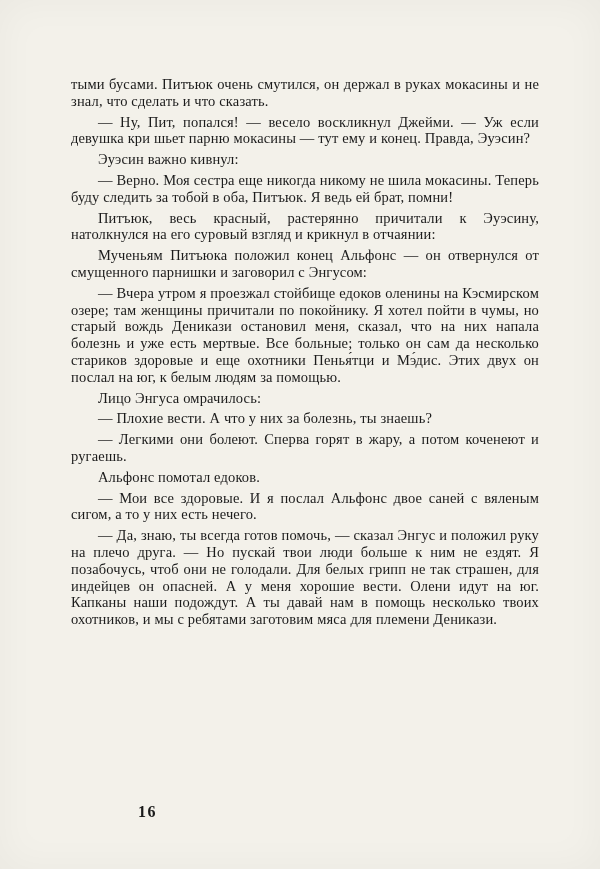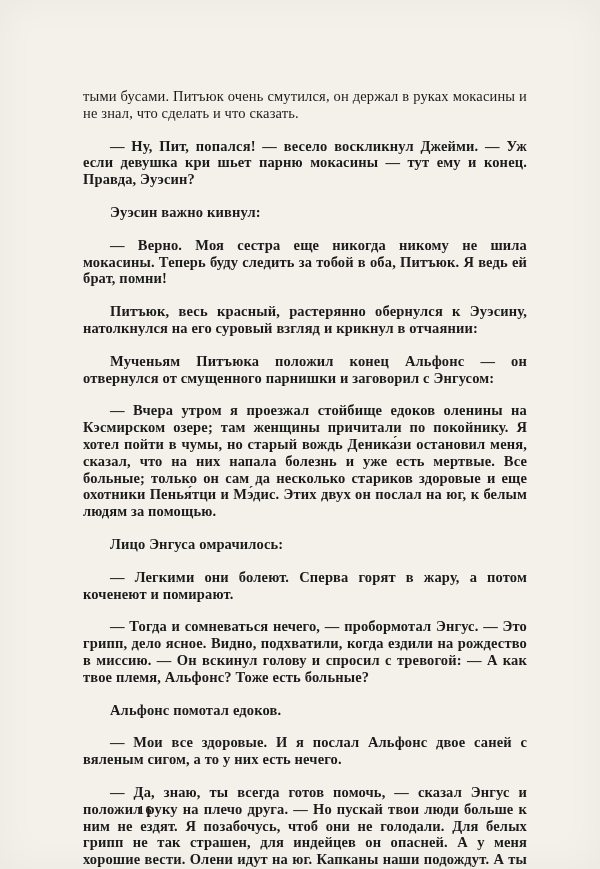--- a/index.html
+++ b/index.html
@@ -25,49 +25,48 @@
     position: absolute;
     left: 67px;
     top: 72px;
     width: 476px;
     text-align: justify;
     font-size: 14.5px;
     line-height: 16.8px;
     letter-spacing: 0.15px;
   }
   .text-block p {
-    margin: 16px;
+    margin: 4px;
     text-indent: 0;
   }
   .text-block p.indent {
     text-indent: 27px;
-    font-weight: bold;
   }
   .page-number {
     position: absolute;
     left: 138px;
     top: 803px;
-    font-size: 12px;
+    font-size: 16px;
     font-weight: 700;
     letter-spacing: 1.5px;
   }
 </style>
 </head>
 <body>
 
 <div class="page">
   <div class="text-block" id="text-block">
       <p>тыми бусами. Питъюк очень смутился, он держал в руках мокасины и не знал, что сделать и что сказать.</p>
       <p class="indent">— Ну, Пит, попался! — весело воскликнул Джейми. — Уж если девушка кри шьет парню мокасины — тут ему и конец. Правда, Эуэсин?</p>
       <p class="indent">Эуэсин важно кивнул:</p>
       <p class="indent">— Верно. Моя сестра еще никогда никому не шила мокасины. Теперь буду следить за тобой в оба, Питъюк. Я ведь ей брат, помни!</p>
-      <p class="indent">Питъюк, весь красный, растерянно обернулся к Эуэсину, натолкнулся на его суровый взгляд и крикнул в отчаянии:</p>
+      <p class="indent">Питъюк, весь красный, растерянно причитали к Эуэсину, натолкнулся на его суровый взгляд и крикнул в отчаянии:</p>
       <p class="indent">Мученьям Питъюка положил конец Альфонс — он отвернулся от смущенного парнишки и заговорил с Энгусом:</p>
       <p class="indent">— Вчера утром я проезжал стойбище едоков оленины на Кэсмирском озере; там женщины причитали по покойнику. Я хотел пойти в чумы, но старый вождь Деника́зи остановил меня, сказал, что на них напала болезнь и уже есть мертвые. Все больные; только он сам да несколько стариков здоровые и еще охотники Пенья́тци и Мэ́дис. Этих двух он послал на юг, к белым людям за помощью.</p>
       <p class="indent">Лицо Энгуса омрачилось:</p>
-      <p class="indent">— Легкими они болеют. Сперва горят в жару, а потом коченеют и помирают.</p>
-      <p class="indent">— Тогда и сомневаться нечего, — пробормотал Энгус. — Это грипп, дело ясное. Видно, подхватили, когда ездили на рождество в миссию. — Он вскинул голову и спросил с тревогой: — А как твое племя, Альфонс? Тоже есть больные?</p>
+      <p class="indent">— Плохие вести. А что у них за болезнь, ты знаешь?</p>
+      <p class="indent">— Легкими они болеют. Сперва горят в жару, а потом коченеют и ругаешь.</p>
       <p class="indent">Альфонс помотал едоков.</p>
       <p class="indent">— Мои все здоровые. И я послал Альфонс двое саней с вяленым сигом, а то у них есть нечего.</p>
       <p class="indent">— Да, знаю, ты всегда готов помочь, — сказал Энгус и положил руку на плечо друга. — Но пускай твои люди больше к ним не ездят. Я позабочусь, чтоб они не голодали. Для белых грипп не так страшен, для индейцев он опасней. А у меня хорошие вести. Олени идут на юг. Капканы наши подождут. А ты давай нам в помощь несколько твоих охотников, и мы с ребятами заготовим мяса для племени Деникази.</p>
     </div>
   <div class="page-number">16</div>
 </div>
 
 </body></html>

